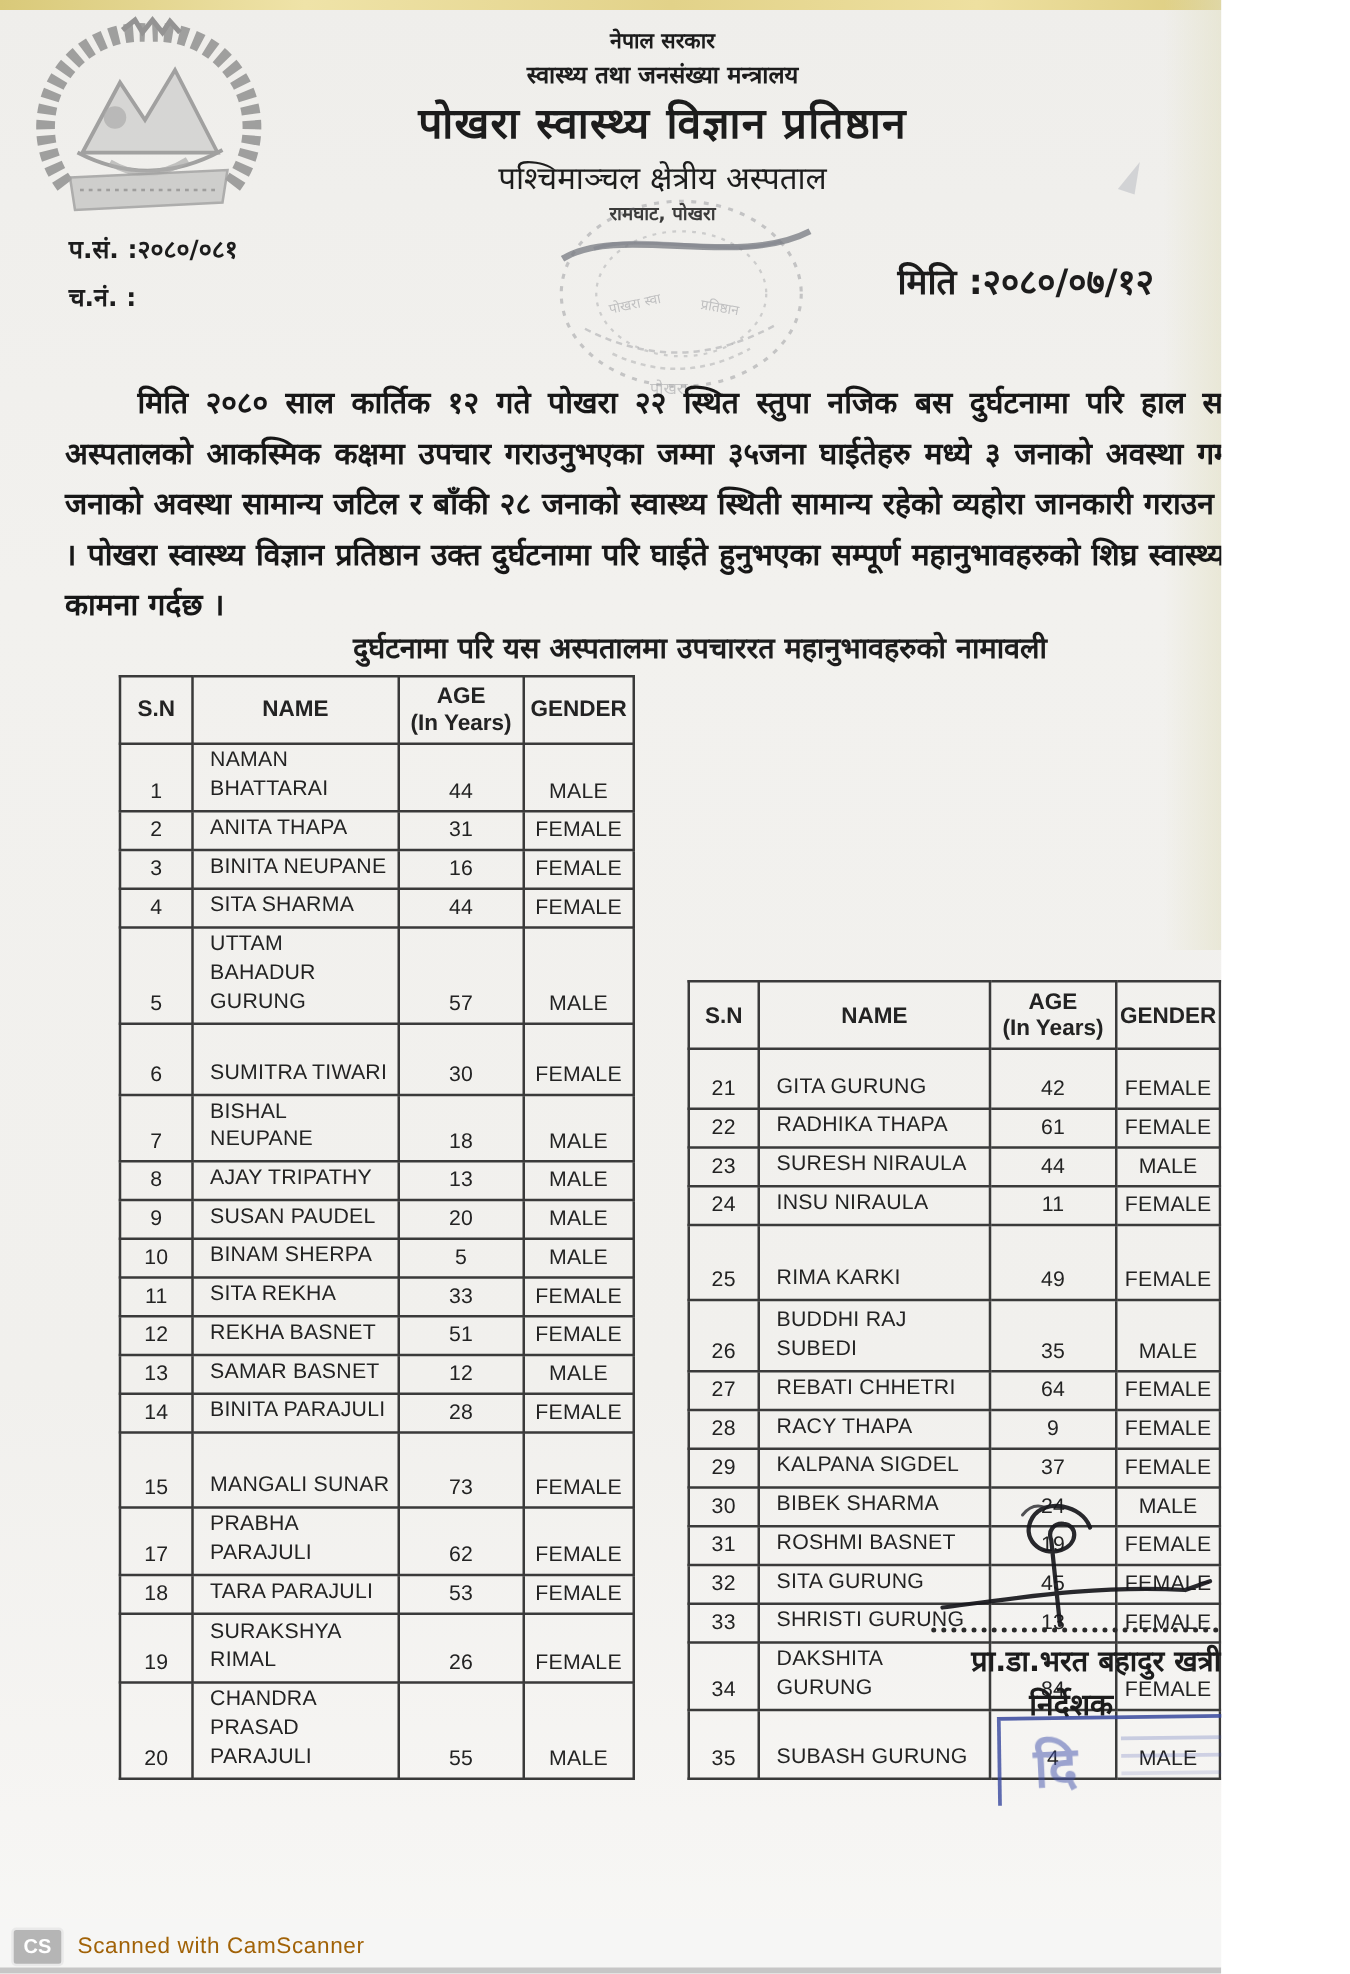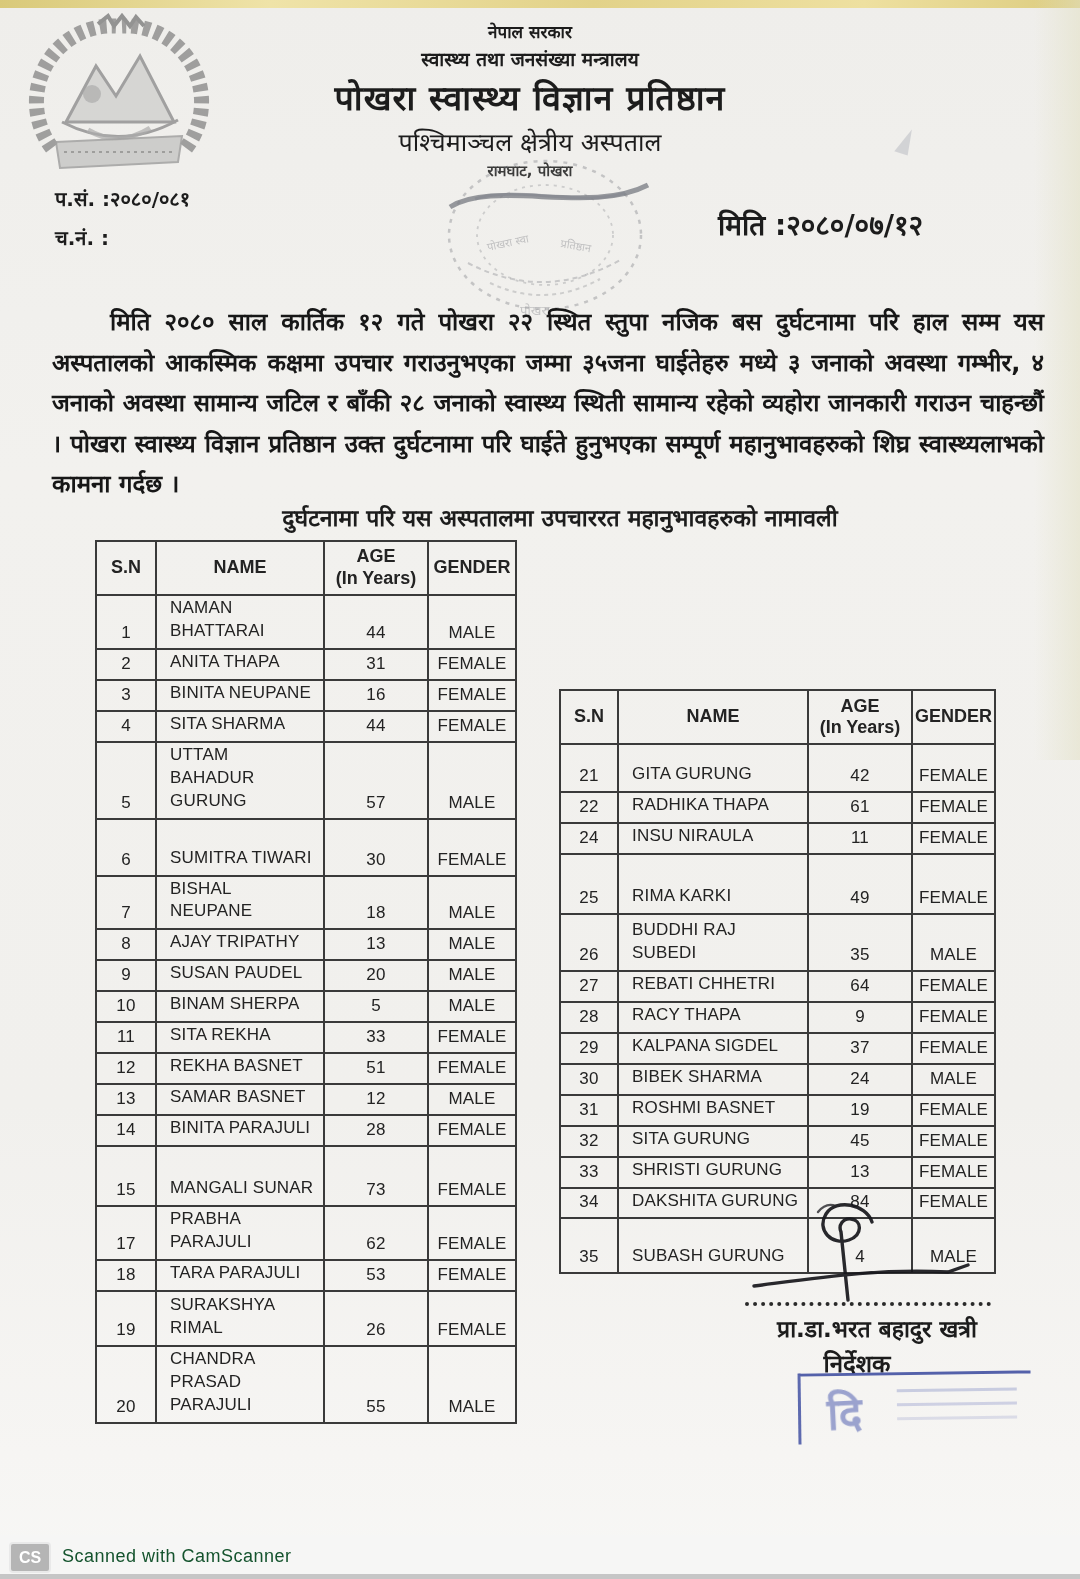--- a/index.html
+++ b/index.html
@@ -1,22 +1,23 @@
 <!DOCTYPE html>
 <html><head>
 <meta charset="utf-8">
 <style>
   html,body { margin:0; padding:0; }
   .page {
     position: relative;
-    width: 1080px; height: 1579px;
+    width: 952px; height: 1579px;
     background: linear-gradient(180deg, #efeeeb 0%, #f2f1ee 30%, #f1f0ed 70%, #f6f5f3 92%, #f7f7f5 100%);
     font-family: "DejaVu Sans", sans-serif;
     color: #1c1c1c;
     overflow: hidden;
+    padding-left: 25px;
   }
   .edge-tint {
     position:absolute; top:0; right:0; width:46px; height:760px;
     background: linear-gradient(270deg, rgba(226,224,196,.55), rgba(226,224,196,0));
     pointer-events:none;
   }
   .top-strip {
     position:absolute; top:0; left:0; width:100%; height:8px;
     background: linear-gradient(90deg,#d9c979 0%, #efe3a8 25%, #e2d289 55%, #eee0a0 80%, #dccc7f 100%);
   }
@@ -37,21 +38,21 @@
     border-bottom:26px solid #b9bcc2; opacity:.55; transform:rotate(18deg); }
   
   .notice-title { position:absolute; left:180px; width:700px; top:256px;
     text-align:center; font-size:27px; font-weight:700; }
   .body-para { position:absolute; left:52px; top:302px; width:992px;
     font-size:24px; line-height:40.5px; text-align:justify; text-indent:58px;
     font-weight:600; color:#171717; }
   .table-title { position:absolute; left:120px; width:880px; top:501px;
     text-align:center; font-size:23px; font-weight:700; }
   
-  .tables { position:absolute; left:95px; top:540px; display:flex; align-items:center;gap:44px; }
+  .tables { position:absolute; left:95px; top:540px; display:flex; align-items:flex-end;gap:44px; }
   table { border-collapse:collapse; table-layout:fixed;
     font-family:"Liberation Sans", sans-serif; color:#232323; }
   .tbl-right { margin-left:-2px; }
   td, th { border:2px solid #3a3a3a; overflow:hidden; }
   th { height:52px; font-size:18px; font-weight:700; text-align:center;
        vertical-align:middle; line-height:1.2; padding:0 2px; }
   td { font-size:17px; vertical-align:bottom; padding-bottom:5px; letter-spacing:.2px; }
   td.c-sn, td.c-age, td.c-gender { text-align:center; }
   td.c-name { text-align:left; padding-left:13px; padding-right:6px; white-space:pre-line; line-height:1.35; }
   .tbl-left  col.w-sn{width:60px}  .tbl-left  col.w-name{width:168px}
@@ -74,21 +75,21 @@
   .blue-stamp .glyph2 { position:absolute; left:96px; top:14px; width:120px; height:3px;
     background:rgba(67,83,171,.25); box-shadow:0 14px 0 rgba(67,83,171,.22), 0 28px 0 rgba(67,83,171,.15); }
   
   .scan-bar { position:absolute; left:0; bottom:0; width:100%; height:44px;
     background:#f6f6f5; font-family:"Liberation Sans", sans-serif; }
   .scan-bar::after { content:""; position:absolute; bottom:0; left:0; width:100%; height:5px;
     background:#c6c6c6; }
   .cs-logo { position:absolute; left:9px; top:7px; width:38px; height:27px;
     background:#b5b5b5; border:2px solid #e9e9e9; border-radius:4px;
     color:#ffffff; font-size:16px; font-weight:700; text-align:center; line-height:27px; }
-  .cs-label { position:absolute; left:62px; top:11px; font-size:18px; color:#14532d; letter-spacing:.5px; }
+  .cs-label { position:absolute; left:62px; top:11px; font-size:18px; color:#a16207; letter-spacing:.5px; }
 </style>
 </head>
 <body>
 
 <div class="page">
   <div class="top-strip"></div>
   <div class="edge-tint"></div>
 
   <svg class="emblem" width="182" height="172" viewBox="0 0 182 172">
     <g opacity="0.78">
@@ -297,20 +298,26 @@
             <td class="c-age">42</td>
             <td class="c-gender">FEMALE</td>
           </tr>
           <tr style="height: 30px;">
             <td class="c-sn">22</td>
             <td class="c-name">RADHIKA THAPA</td>
             <td class="c-age">61</td>
             <td class="c-gender">FEMALE</td>
           </tr>
           <tr style="height: 30px;">
+            <td class="c-sn">23</td>
+            <td class="c-name">SURESH NIRAULA</td>
+            <td class="c-age">44</td>
+            <td class="c-gender">MALE</td>
+          </tr>
+          <tr style="height: 30px;">
             <td class="c-sn">24</td>
             <td class="c-name">INSU NIRAULA</td>
             <td class="c-age">11</td>
             <td class="c-gender">FEMALE</td>
           </tr>
           <tr style="height: 60px;">
             <td class="c-sn">25</td>
             <td class="c-name">RIMA KARKI</td>
             <td class="c-age">49</td>
             <td class="c-gender">FEMALE</td>

